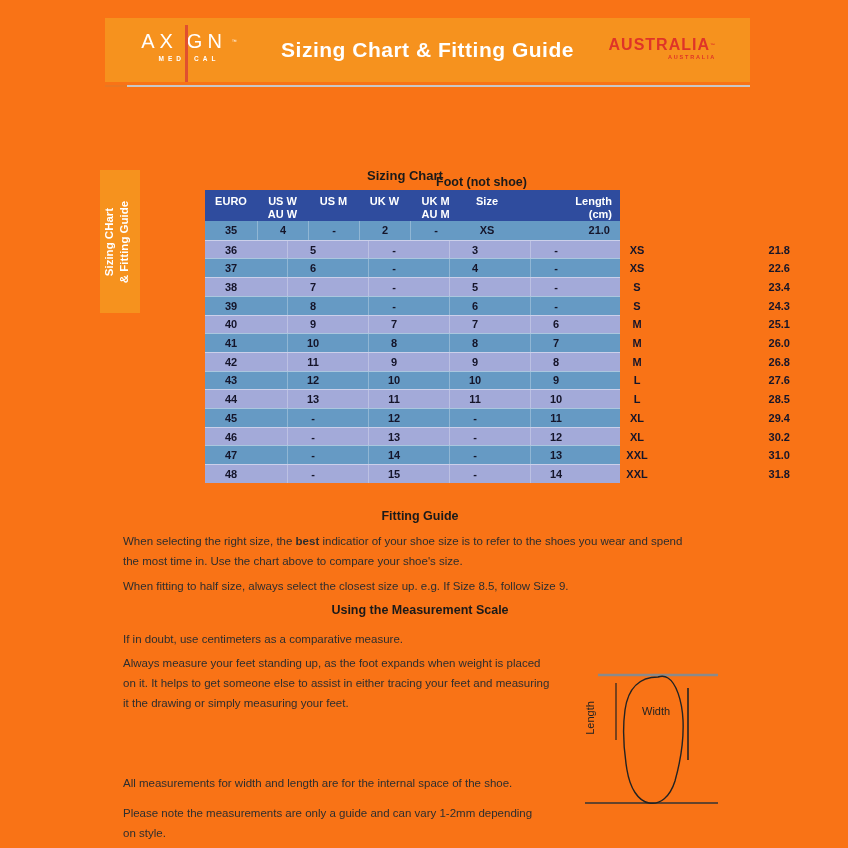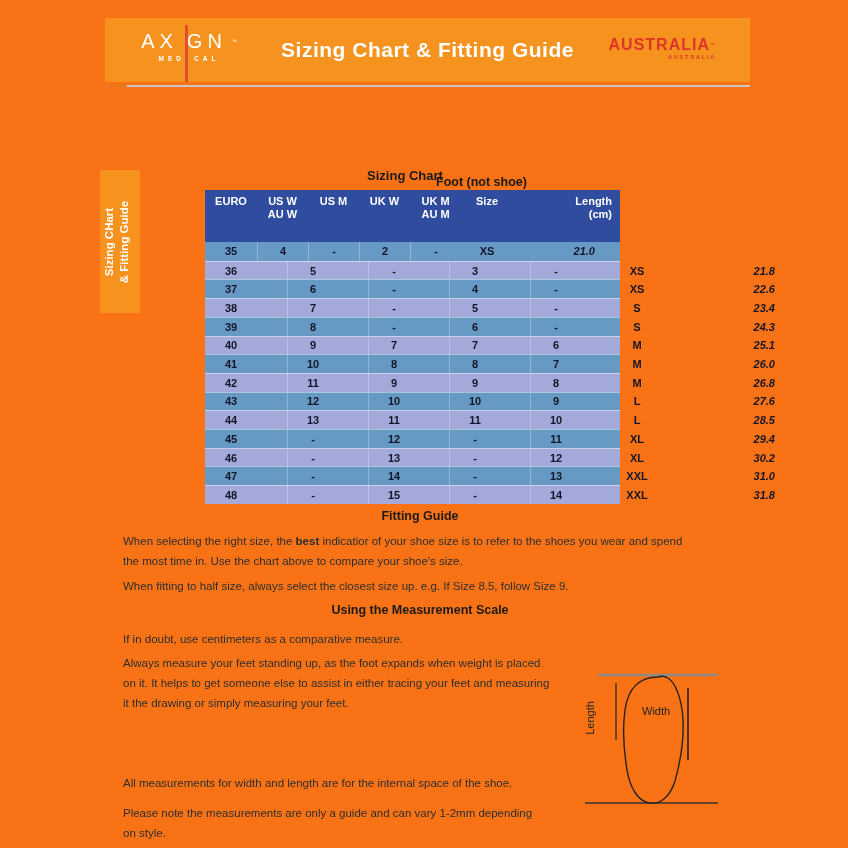--- a/index.html
+++ b/index.html
@@ -40,32 +40,32 @@
     color:#fff; font-weight:bold; font-size:11.5px; line-height:15px;
     text-align:center; white-space:pre-line;
   }
 
   
   .chart-title { left:205px; top:168px; width:400px; text-align:center; font-weight:bold; font-size:13px; color:#1a1a1a; }
   .foot-note   { left:436px; top:175px; width:168px; text-align:left; font-weight:bold; font-size:12.5px; color:#1a1a1a; }
 
   .sizing-table { left:205px; top:190px; width:415px; }
   .grid7 { display:grid; grid-template-columns:52px 51px 51px 51px 51px 52px 107px; }
-  .thead { height:52px; background:var(--table_header_blue); color:#fff; font-weight:bold; font-size:11px; }
+  .thead { height:31px; background:var(--table_header_blue); color:#fff; font-weight:bold; font-size:11px; }
   .th { padding-top:5px; text-align:center; white-space:pre-line; line-height:13px; }
   .th.c6 { text-align:right; padding-right:8px; }
   .trow { height:18.71px; align-items:center; font-size:11px; font-weight:bold;
           color:var(--table_text); text-align:right; }
   .tbody .trow + .trow { border-top:1px solid rgba(255,255,255,.45);gap:30px; }
   .trow.blue { background:var(--row_blue); }
   .trow.peri { background:var(--row_periwinkle); }
   .trow .cell { height:100%; display:flex; align-items:center; justify-content:center; }
   .trow .cell.c1, .trow .cell.c2, .trow .cell.c3, .trow .cell.c4 {
     border-left:1px solid rgba(255,255,255,.28); }
-  .trow .cell.c6 { justify-content:flex-end; padding-right:25px;font-style:italic; }
+  .trow .cell.c6 { justify-content:flex-end; padding-right:10px; }
 
   
   .h2 { left:105px; width:630px; text-align:center; font-weight:bold; font-size:12.5px; color:#1a1a1a; }
   .para { left:123px; font-size:11.5px; line-height:20px; color:var(--text_dark); white-space:pre-line; }
   .fg-heading { top:509px; }
   .fg-p1 { top:531px; width:592px; }
   .fg-p2 { top:576px; width:600px; }
   .ms-heading { top:603px; }
   .ms-p1 { top:629px; width:520px; }
   .ms-p2 { top:653px; width:470px; }

